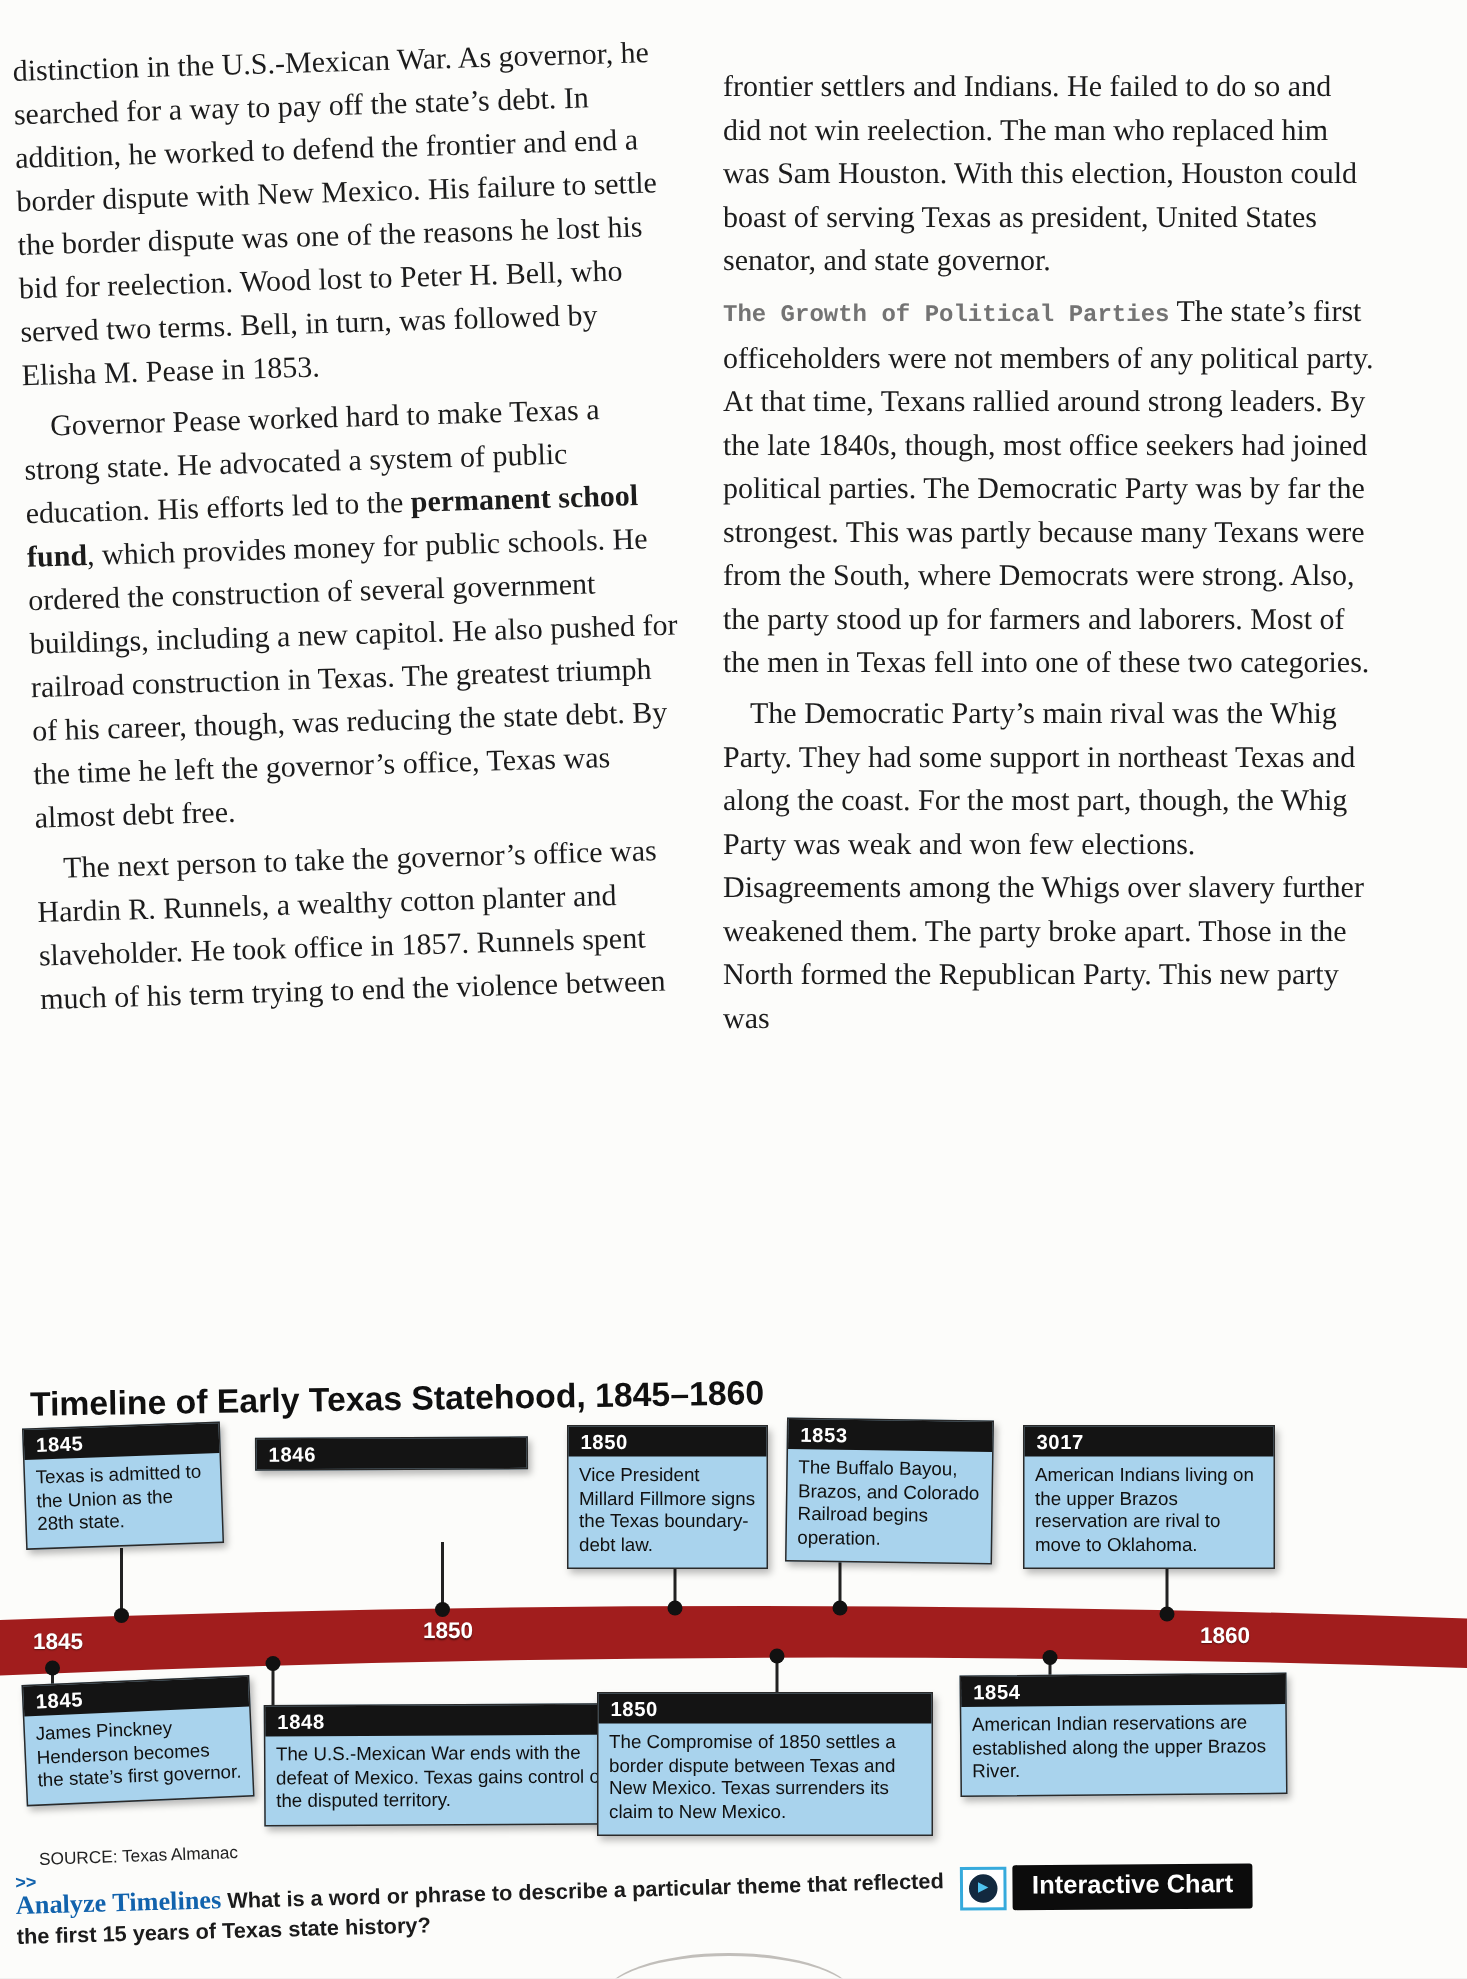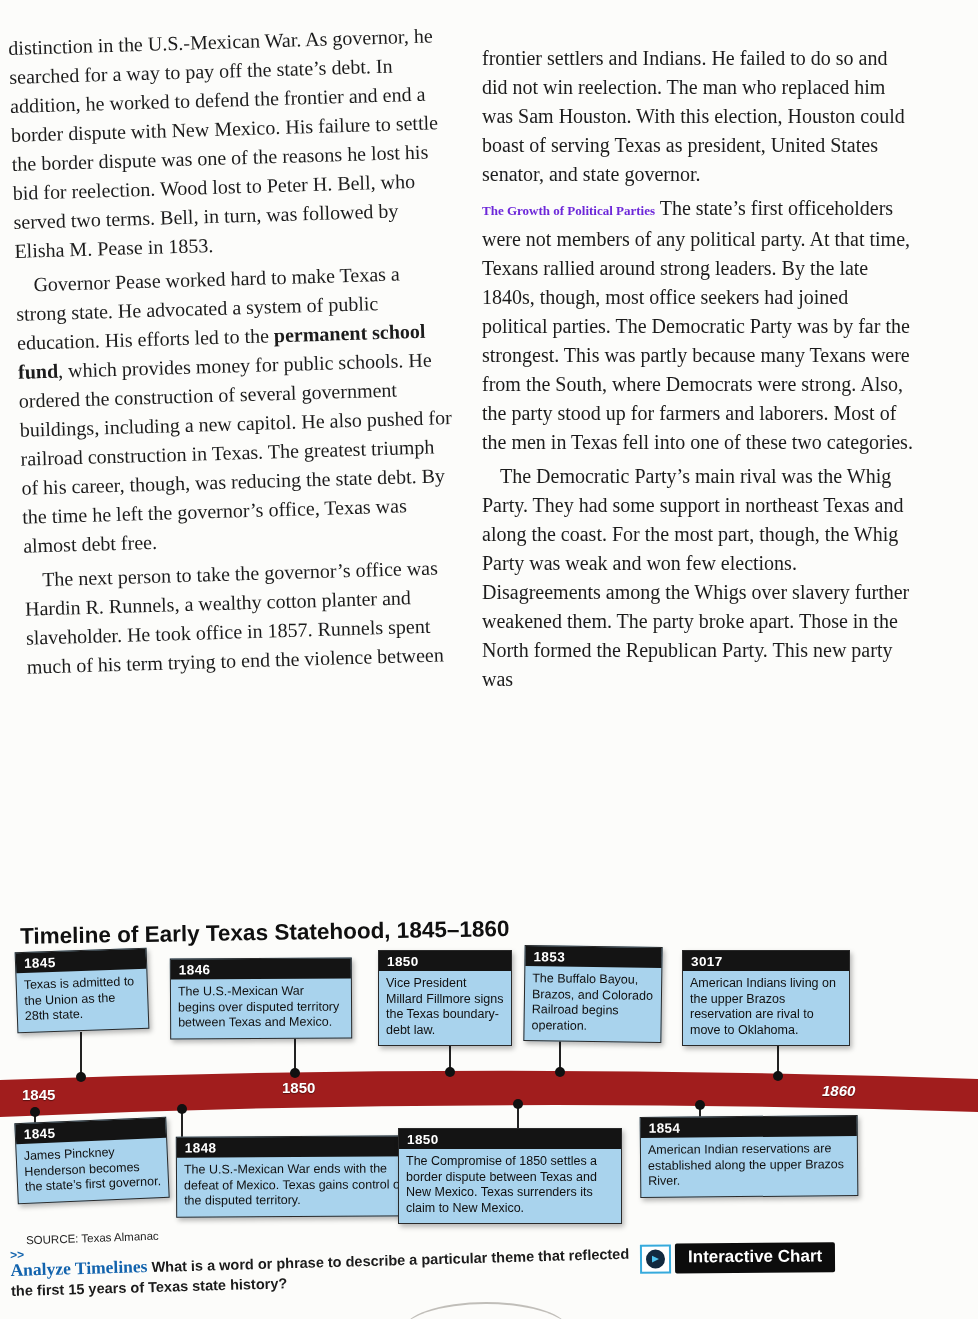--- a/index.html
+++ b/index.html
@@ -19,24 +19,24 @@
     width: 434px;
     font-size: 20px;
     line-height: 29px;
   }
   .col-left  { left: 8px;  top: 34px; transform: rotate(-1.7deg); transform-origin: 0 0; }
   .col-right { left: 482px; top: 44px; }
   .body-p { margin-bottom: 5px; }
   .body-p.indent { text-indent: 18px; }
   .bold-term { font-weight: bold; }
   .run-in-heading {
-    color: #6d28d9;
+    color: #737373;
     font-weight: bold;
-    font-family: Liberation Serif, serif;
-    font-size: 13px;
+    font-family: Liberation Mono, monospace;
+    font-size: 16px;
   }
   
   .tl-title {
     position: absolute; left: 20px; top: 920px;
     font-family: "Liberation Sans", sans-serif;
     font-size: 22.5px; font-weight: bold; color: #101010;
     transform: rotate(-0.9deg);
   }
   .tl-svg { position: absolute; left: 0; top: 0; width: 978px; height: 1319px; pointer-events: none; }
   .event-box {
@@ -151,29 +151,28 @@
     <circle cx="778" cy="1076" r="5" fill="#111"></circle>
     <circle cx="35" cy="1112" r="5" fill="#111"></circle>
     <circle cx="182" cy="1109" r="5" fill="#111"></circle>
     <circle cx="518" cy="1104" r="5" fill="#111"></circle>
     <circle cx="700" cy="1105" r="5" fill="#111"></circle>
   </svg>
 
   <div class="axis-year" style="left:22px;  top:1086px;">1845</div>
   <div class="axis-year" style="left:282px; top:1079px;">1850</div>
   <div class="axis-year" style="left:546px; top:1077px;margin-top:48px;">1855</div>
-  <div class="axis-year" style="left:822px; top:1082px;font-style:italic;">1860</div>
+  <div class="axis-year" style="left:800px; top:1082px;">1860</div>
 
   <div class="event-box" style="left:16px; top:950px; width:132px; transform:rotate(-2deg);">
     <div class="event-year">1845</div>
     <div class="event-text">Texas is admitted to the Union as the 28th state.</div>
   </div>
   <div class="event-box" style="left:170px; top:958px; width:182px; transform:rotate(-0.3deg);">
     <div class="event-year">1846</div>
-    <div class="event-text">The U.S.-Mexican War begins over disputed territory between Texas and Mexico.</div>
   </div>
   <div class="event-box" style="left:378px; top:950px; width:134px;">
     <div class="event-year">1850</div>
     <div class="event-text">Vice President Millard Fillmore signs the Texas boundary-debt law.</div>
   </div>
   <div class="event-box" style="left:524px; top:946px; width:138px; transform:rotate(0.8deg);">
     <div class="event-year">1853</div>
     <div class="event-text">The Buffalo Bayou, Brazos, and Colorado Railroad begins operation.</div>
   </div>
   <div class="event-box" style="left:682px; top:950px; width:168px;">

